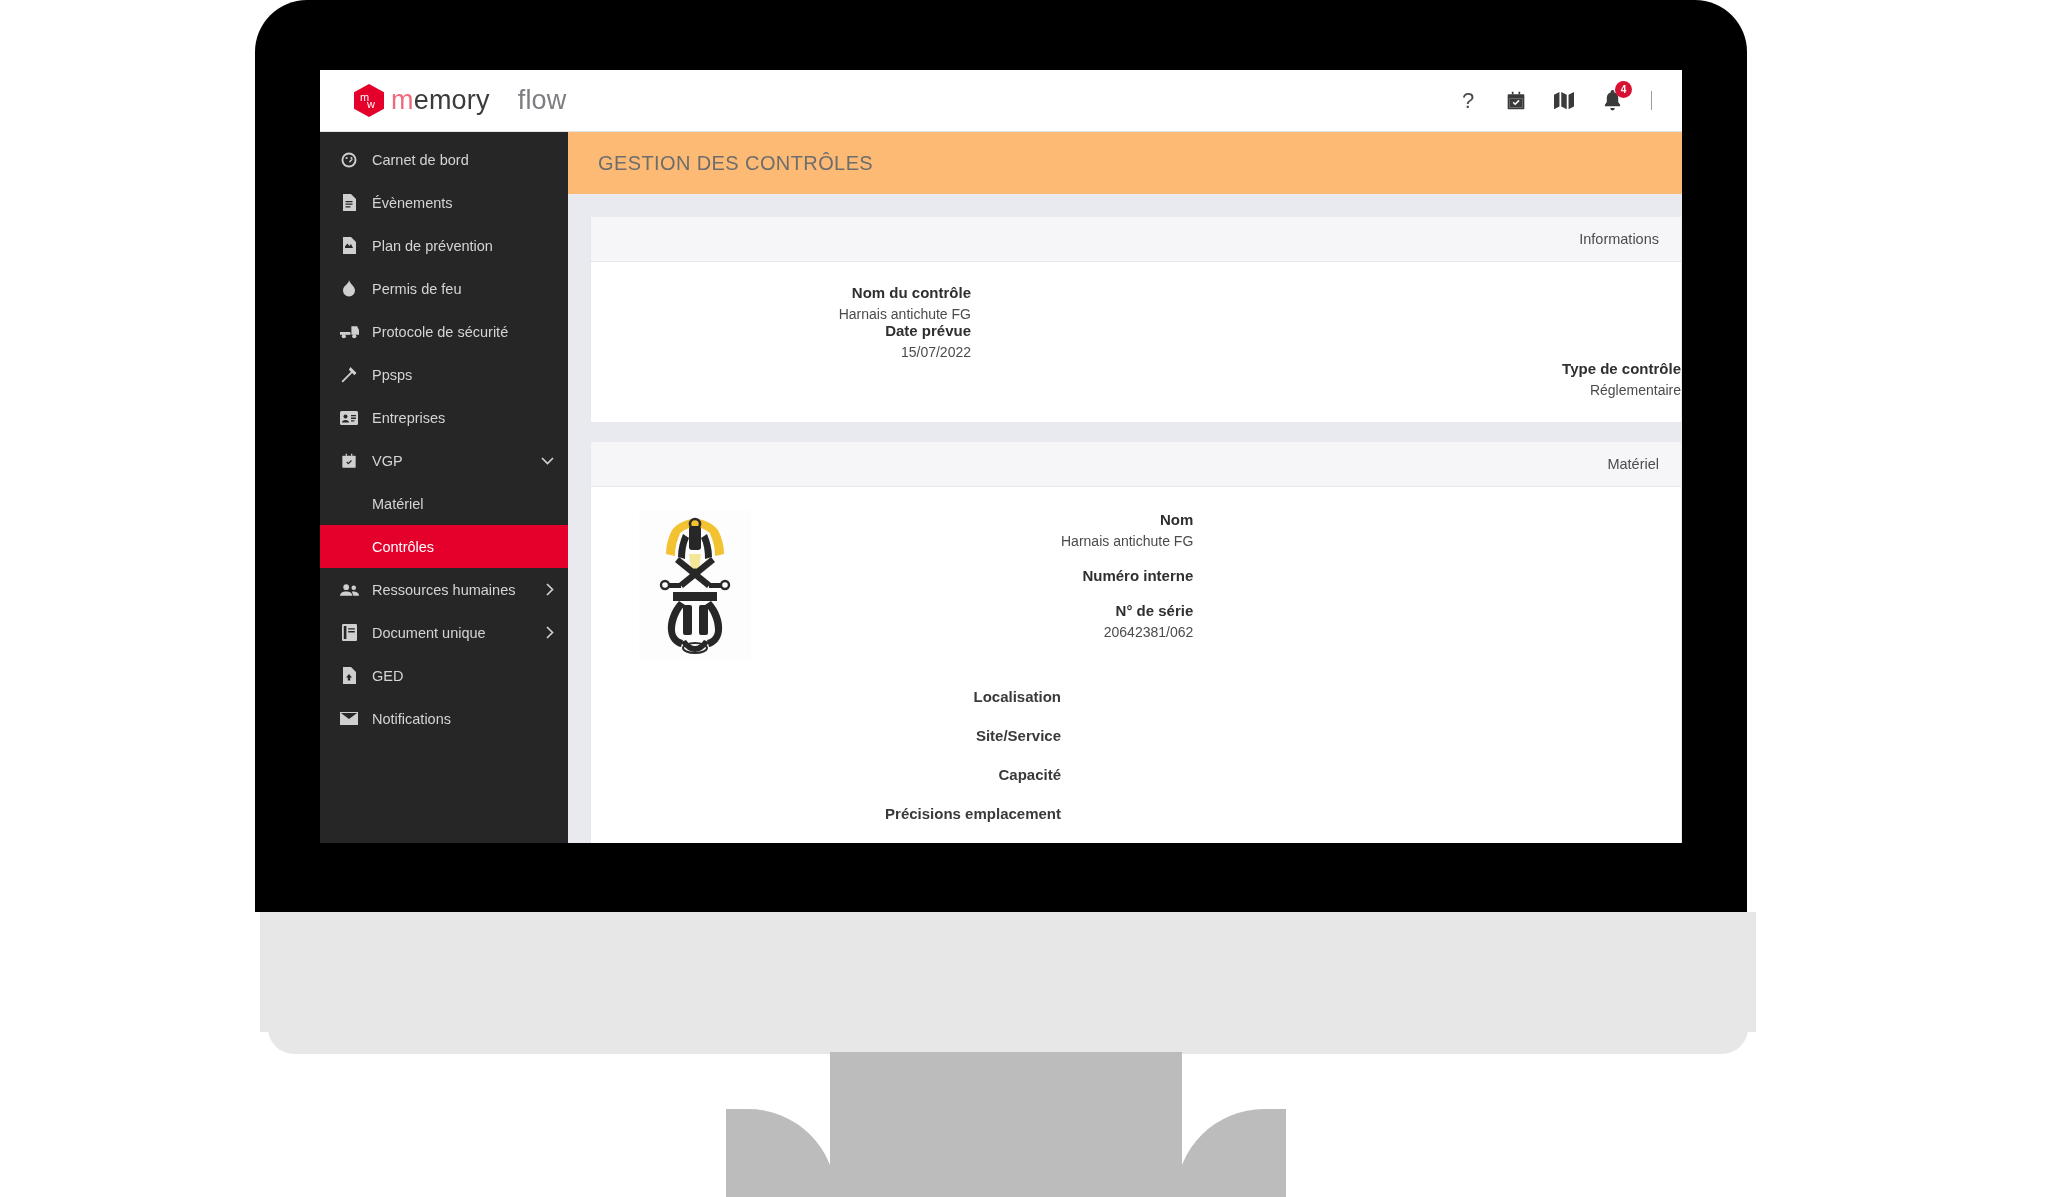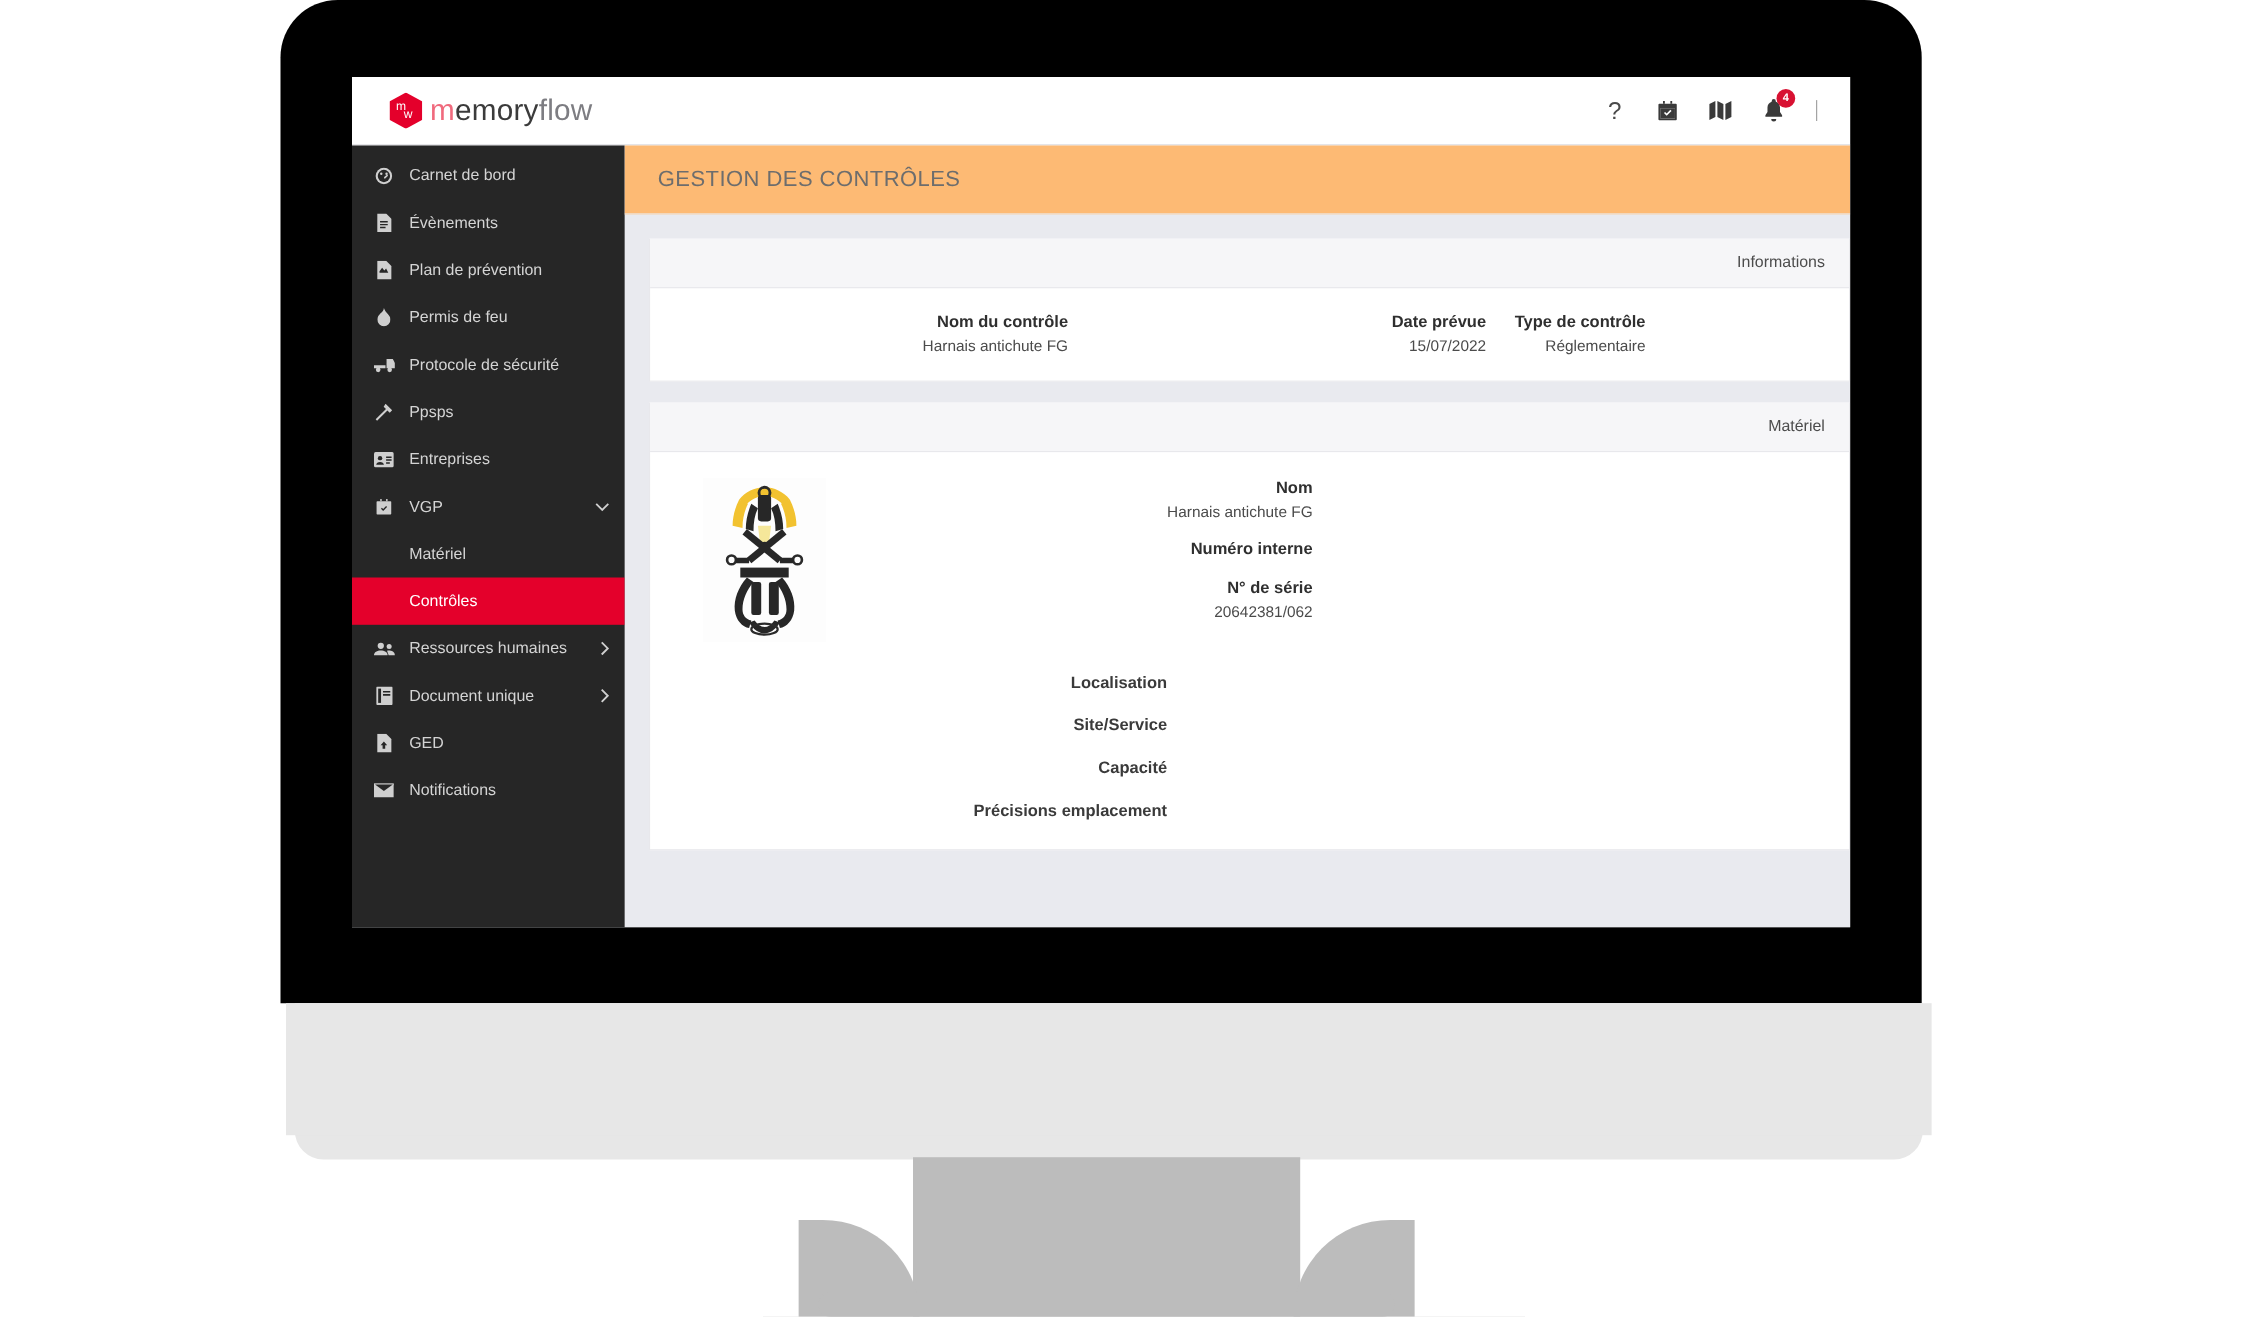--- a/index.html
+++ b/index.html
@@ -81,21 +81,21 @@
     width: 30px; height: 33px;
     background: #e4002b;
     clip-path: polygon(50% 0%, 100% 25%, 100% 75%, 50% 100%, 0% 75%, 0% 25%);
     color:#fff; position:relative;
     font-size: 11px; line-height:1;
   }
   .hex-logo .m-glyph{ position:absolute; left:6px;  top:8px;  font-size:11px; }
   .hex-logo .w-glyph{ position:absolute; left:13px; top:15px; font-size:11px; }
   #brand-text { font-size: 27px; letter-spacing:0.2px; color:#3b3b3b; font-weight:400; }
   #brand-text .accent { color:#f06a7d; }
-  #brand-text .light  { color:#7d7d82; }
+  #brand-text .light  { color:#7d7d82;margin-left:28px; }
 
   #top-icons {
     margin-left:auto; display:flex; align-items:center;
     gap: 26px; padding-right: 30px; color:#3a3a3a;
   }
   .top-icon { position:relative; display:flex; align-items:center; justify-content:center;
               width: 22px; height: 24px; cursor:pointer; }
   .top-icon svg { display:block; }
   #help-icon-glyph { font-size: 22px; color:#4a4a4a; line-height:1; }
   #bell-badge {
@@ -147,21 +147,21 @@
 
   #content-scroll { flex:1; padding: 22px 0 0 22px; overflow:hidden; }
 
   .card { background:#ffffff; margin-bottom: 19px; border:1px solid #e8e8ec; border-top:none; }
   .card-head {
     background:#f6f6f8; border-bottom:1px solid #e8e8ec;
     padding: 14px 22px; font-size: 14.5px; color:#4c4c4c;
   }
   .card-body { padding: 22px 0 24px 0; }
 
-  .field-row { display:flex; }
+  .field-row { display:flex;flex-direction:column; }
   .field { padding-left: 26px; }
   .field-label { font-size: 15px; font-weight:700; color:#2f2f2f; margin-bottom: 5px; }
   .field-value { font-size: 14px; color:#4b4b4b; }
 
   
   #materiel-body { display:flex; padding: 18px 0 26px 0; }
   #materiel-left { width: 470px; min-width:470px; padding-left: 26px; font-weight: bold; }
   #harness-box { width: 112px; height: 150px; margin: 5px 0 28px 22px; position:relative; }
   .mat-label { font-size: 15px; color:#3a3a3a; margin-bottom: 22px; }
   #materiel-right { padding-top: 6px; }

